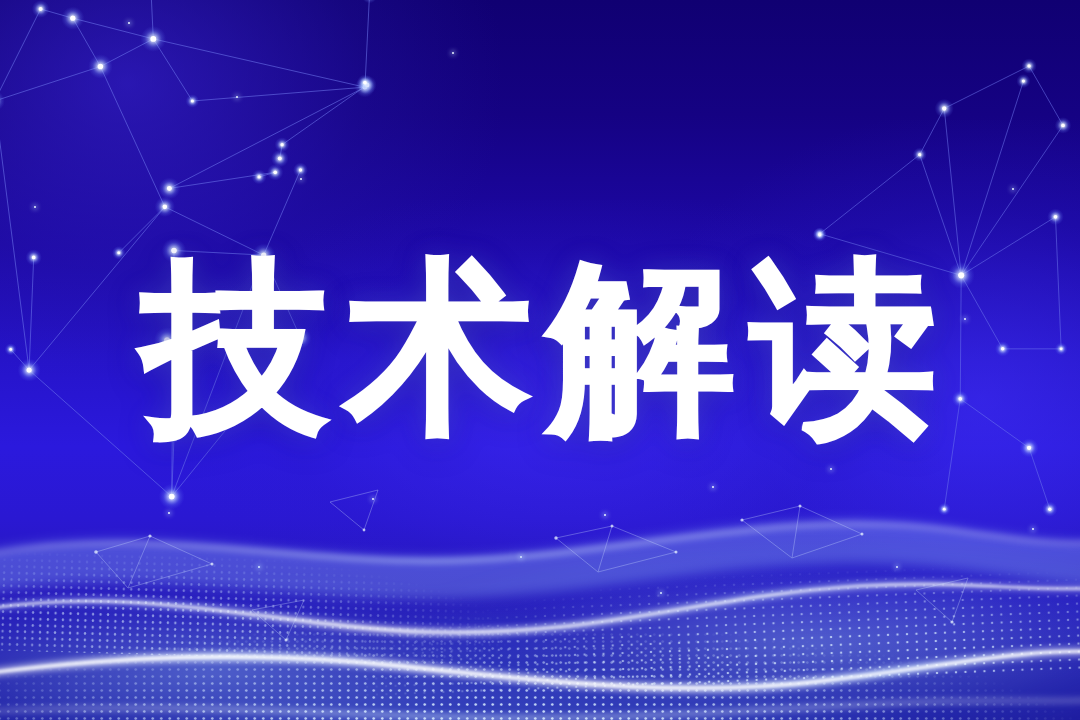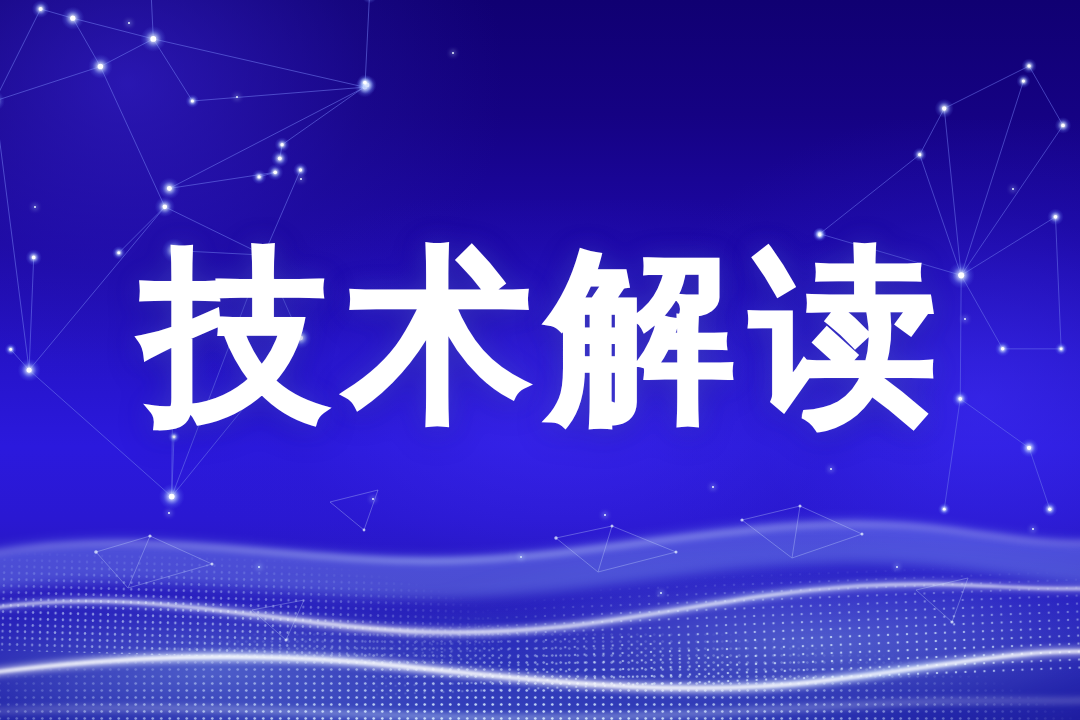--- a/index.html
+++ b/index.html
@@ -65,20 +65,21 @@
   .net-right { right: 0; width: 330px; height: 660px; }
 
   
   .title-wrap {
     position: absolute;
     left: 0;
     top: 243px;
     width: 1080px;
     height: 210px;
     display: flex;
+    align-items: center;
     justify-content: center;
     z-index: 8;
   }
   .title {
     font-size: 186px;
     line-height: 1;
     font-weight: 700;
     color: #ffffff;
     letter-spacing: 17px;
     text-indent: 17px;

